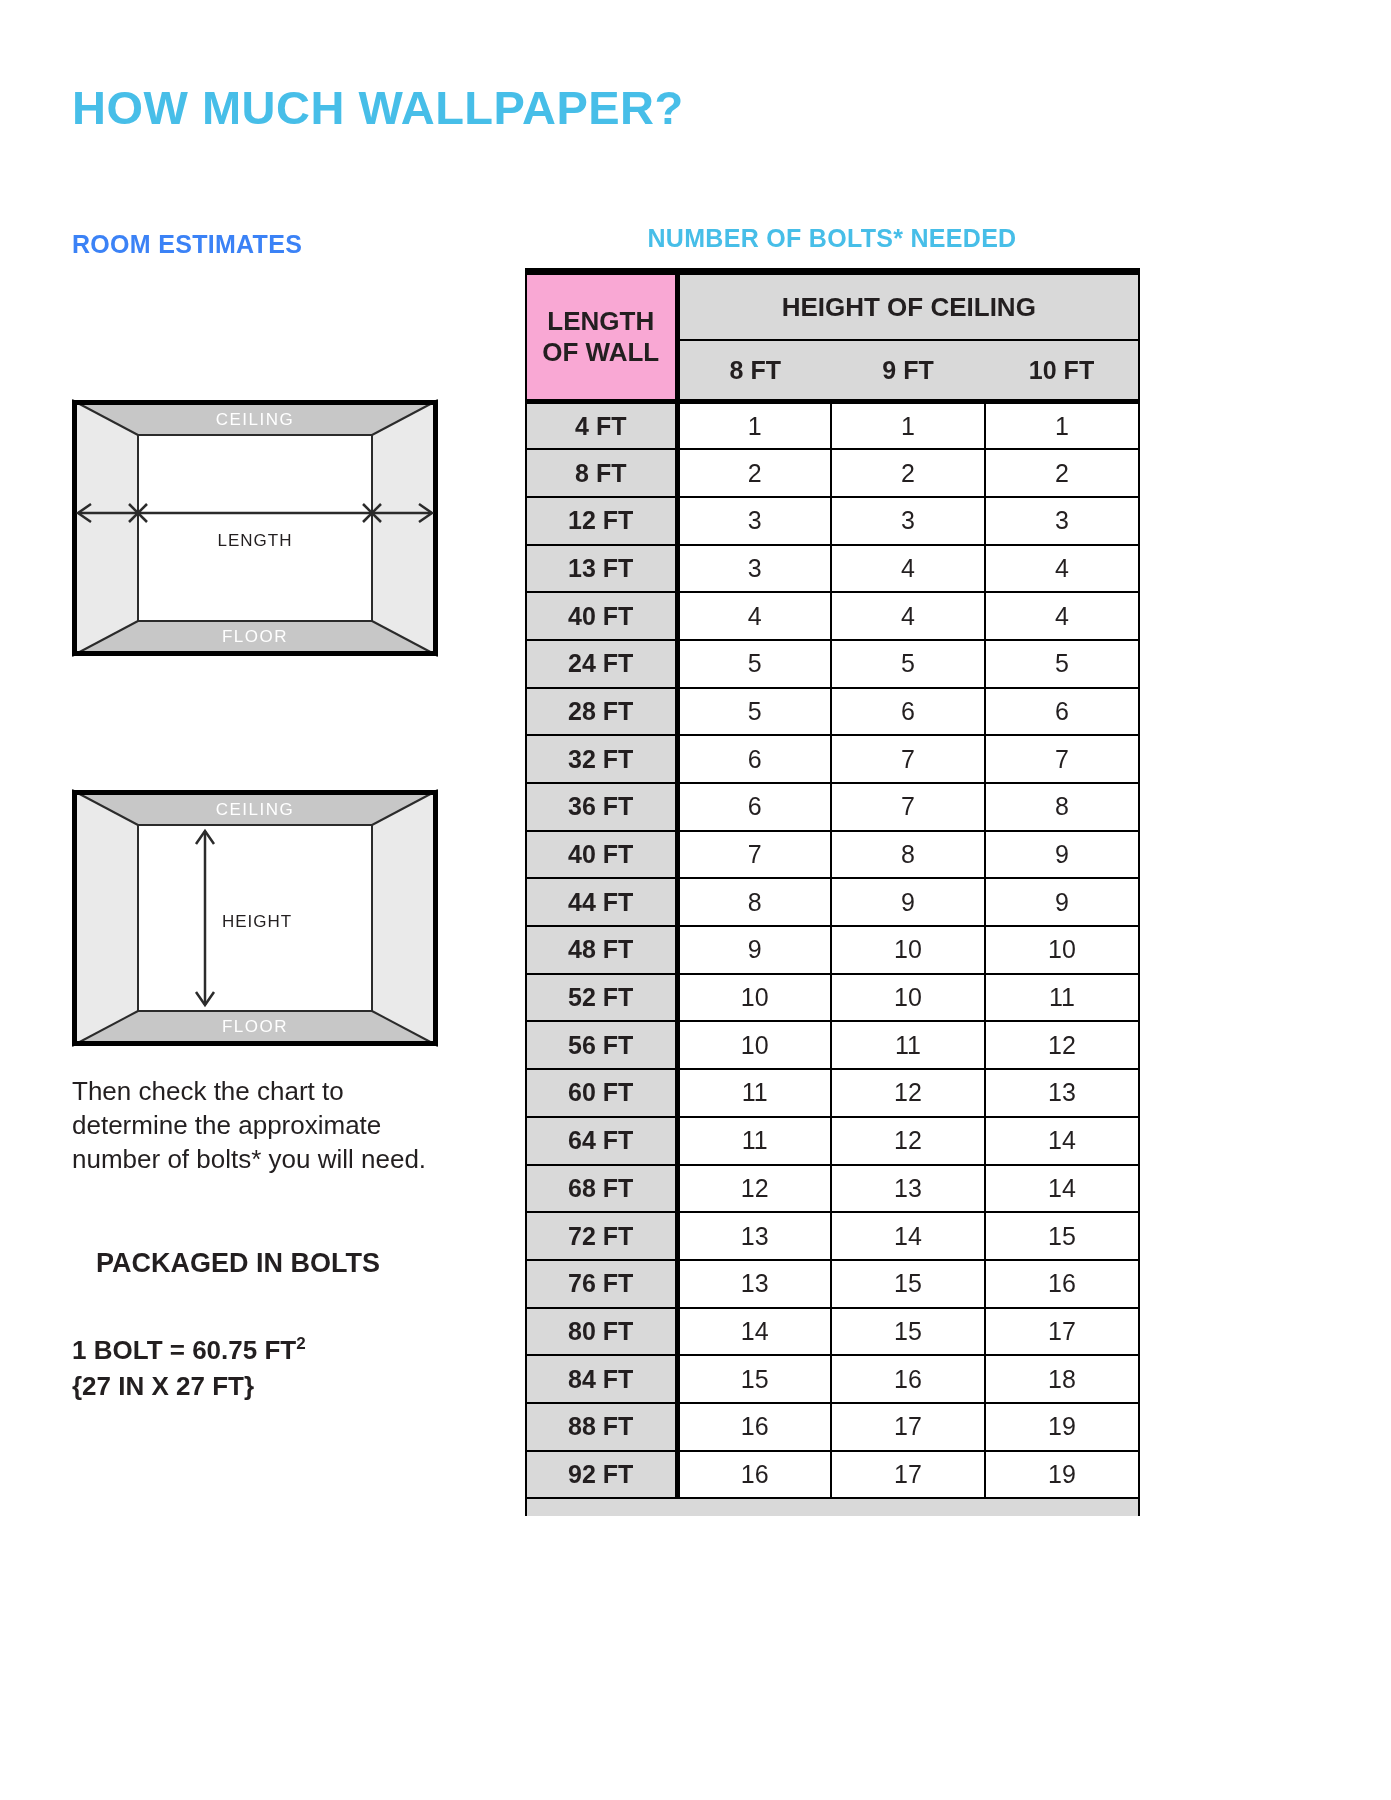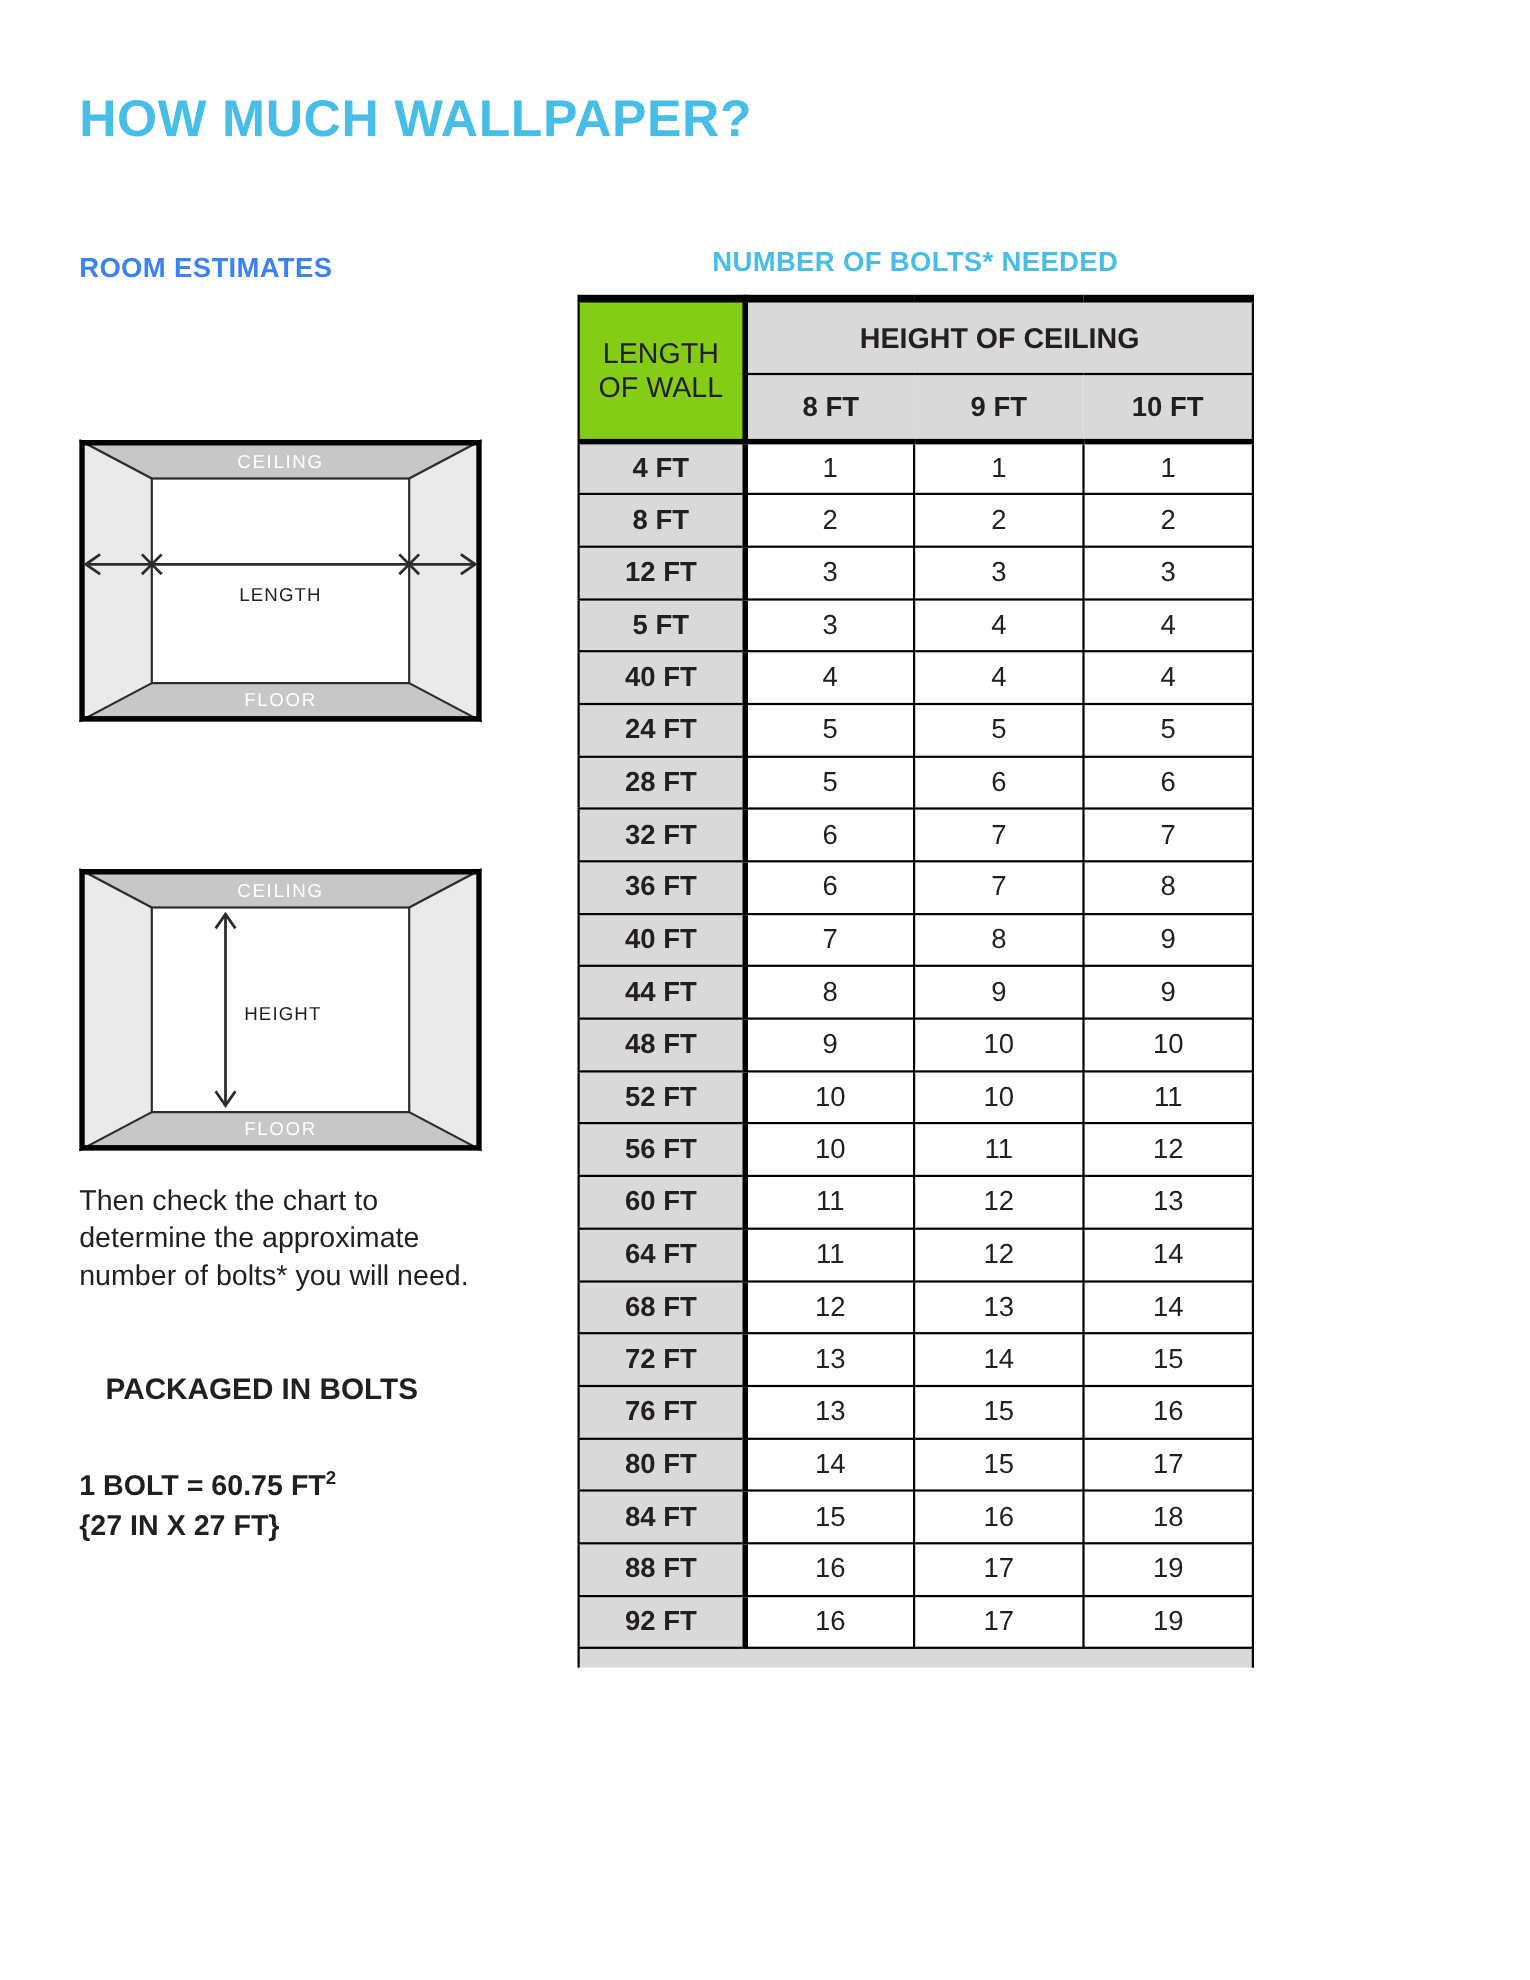--- a/index.html
+++ b/index.html
@@ -82,22 +82,22 @@
   }
   table.bolts col.c-len { width: 151px; }
   table.bolts col.c-dat { width: 154px; }
   table.bolts th, table.bolts td {
     text-align: center;
     vertical-align: middle;
     padding: 0;
   }
   table.bolts { border-top: 7px solid #000; border-left: 2px solid #000; border-right: 2px solid #000; }
   th.len-head {
-    background: #84cc16;
-    font-weight: normal;
+    background: #f9a8d4;
+    font-weight: bold;
     font-size: 26px;
     line-height: 31px;
     border-right: 5px solid #000;
   }
   th.group-head {
     background: #d9d9d9;
     font-weight: bold;
     font-size: 26px;
     height: 64px;
     border-bottom: 2px solid #000;
@@ -235,21 +235,21 @@
             <td>2</td>
             <td>2</td>
           </tr>
           <tr>
             <th>12 FT</th>
             <td>3</td>
             <td>3</td>
             <td>3</td>
           </tr>
           <tr>
-            <th>5 FT</th>
+            <th>13 FT</th>
             <td>3</td>
             <td>4</td>
             <td>4</td>
           </tr>
           <tr>
             <th>40 FT</th>
             <td>4</td>
             <td>4</td>
             <td>4</td>
           </tr>

